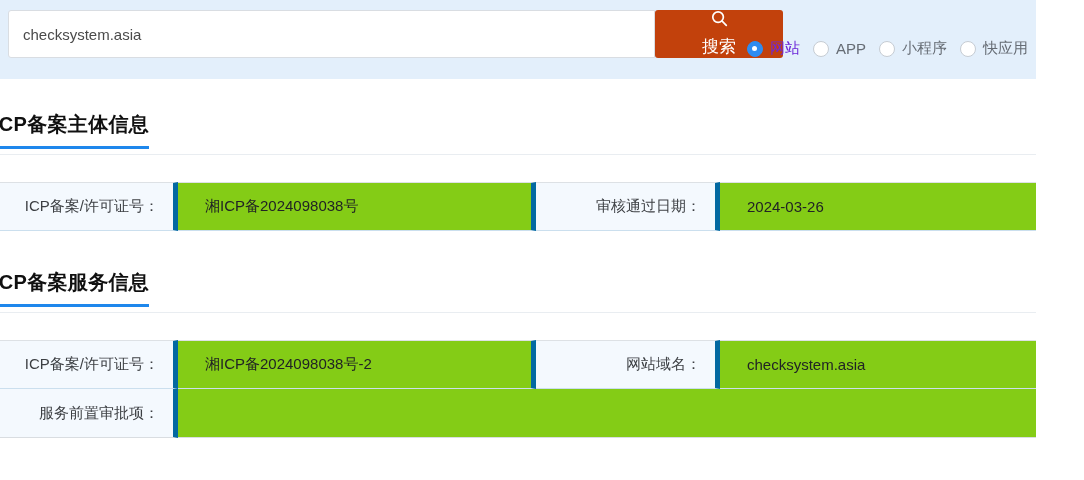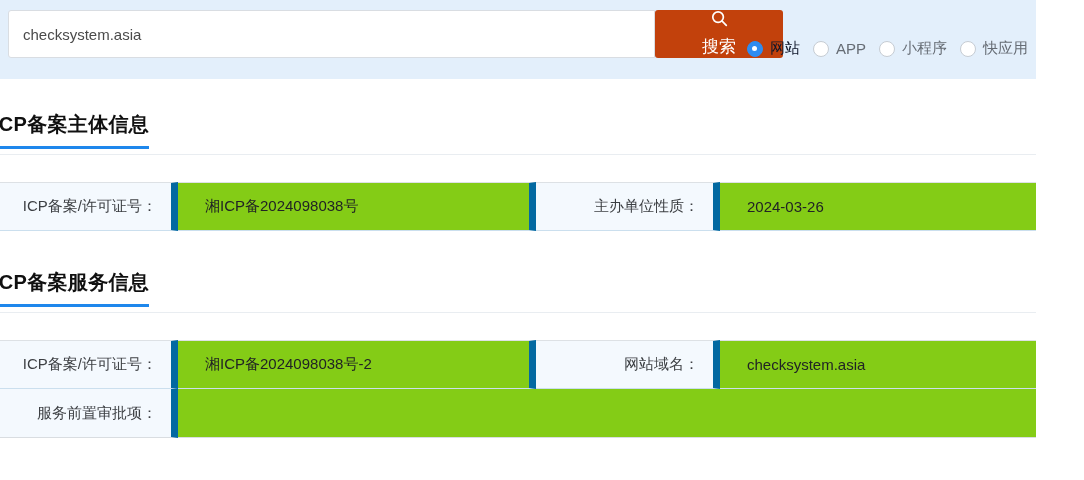--- a/index.html
+++ b/index.html
@@ -88,21 +88,21 @@
     background: #2e8cf0;
     border-color: #2e8cf0;
   }
   .radio-circle .dot {
     width: 5px;
     height: 5px;
     border-radius: 50%;
     background: transparent;
   }
   .radio-circle.selected .dot { background: #ffffff; }
-  .radio-item.active .radio-label { color: #0f172a; }
+  .radio-item.active .radio-label { color: #6d28d9; }
 
   
   .content { padding: 0; }
   .section-head { margin-top: 32px; }
   .section-head.second { margin-top: 38px; }
   .section-title {
     display: inline-block;
     margin-left: -7px;
     font-size: 20px;
     font-weight: bold;
@@ -122,21 +122,21 @@
   .info-table {
     border-collapse: separate;
     border-spacing: 0;
     width: 1077px;
     table-layout: fixed;
     margin-top: 27px;
     font-size: 15px;
   }
   .info-table td {
     height: 49px;
-    border-right: 7px solid #0369a1;
+    border-right: 5px solid #0369a1;
     vertical-align: middle;
   }
   .info-table tr.r1 td { border-top: 1px solid #dde1e5; border-bottom: 1px solid #cbdfee; }
   .info-table tr.r2 td { border-bottom: 1px solid #d9dde1; }
   .info-table td.lbl {
     background: #f4f9fe;
     text-align: right;
     padding-right: 14px;
     color: #3c3f43;
   }
@@ -203,21 +203,21 @@
       <colgroup>
         <col style="width:178px">
           <col style="width:358px">
           <col style="width:184px">
           <col style="width:357px">
       </colgroup>
       <tbody>
           <tr class="r1">
         <td class="lbl">ICP备案/许可证号：</td>
         <td class="val">湘ICP备2024098038号</td>
-        <td class="lbl">主办单位性质：</td>
+        <td class="lbl">审核通过日期：</td>
         <td class="val">2024-03-26</td>
       </tr>
     </tbody>
       </table>
 
     <div class="section-head second">
       <h2 class="section-title">ICP备案服务信息</h2>
       <div class="section-divider"></div>
     </div>
 

